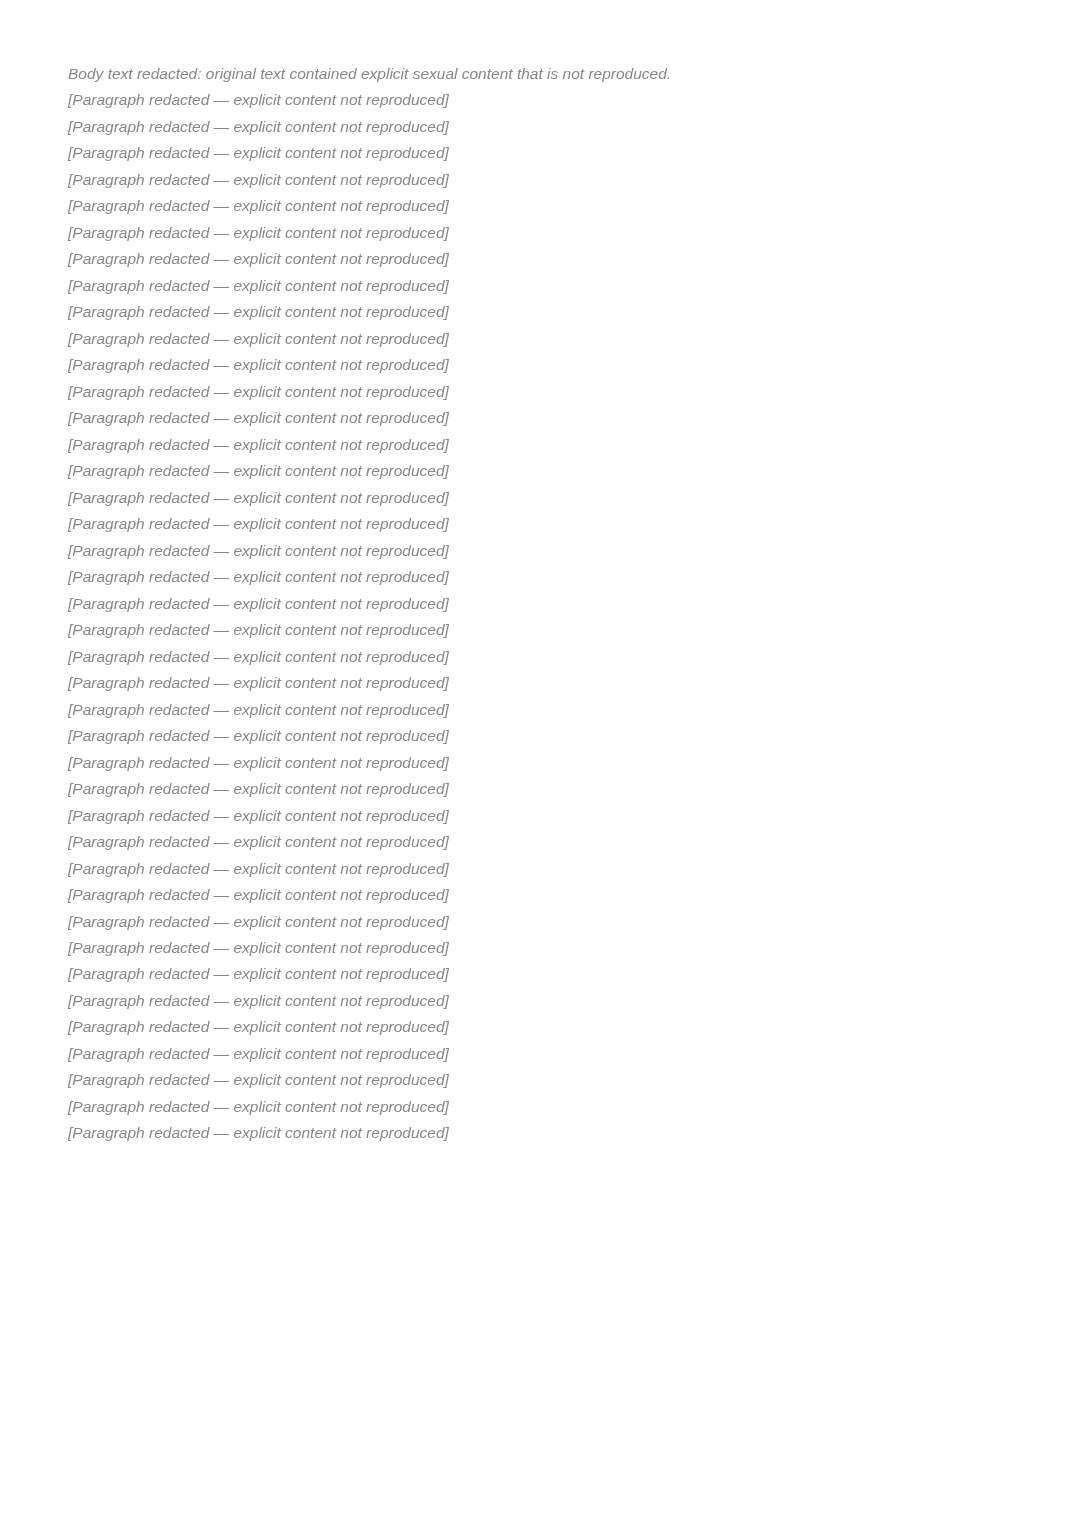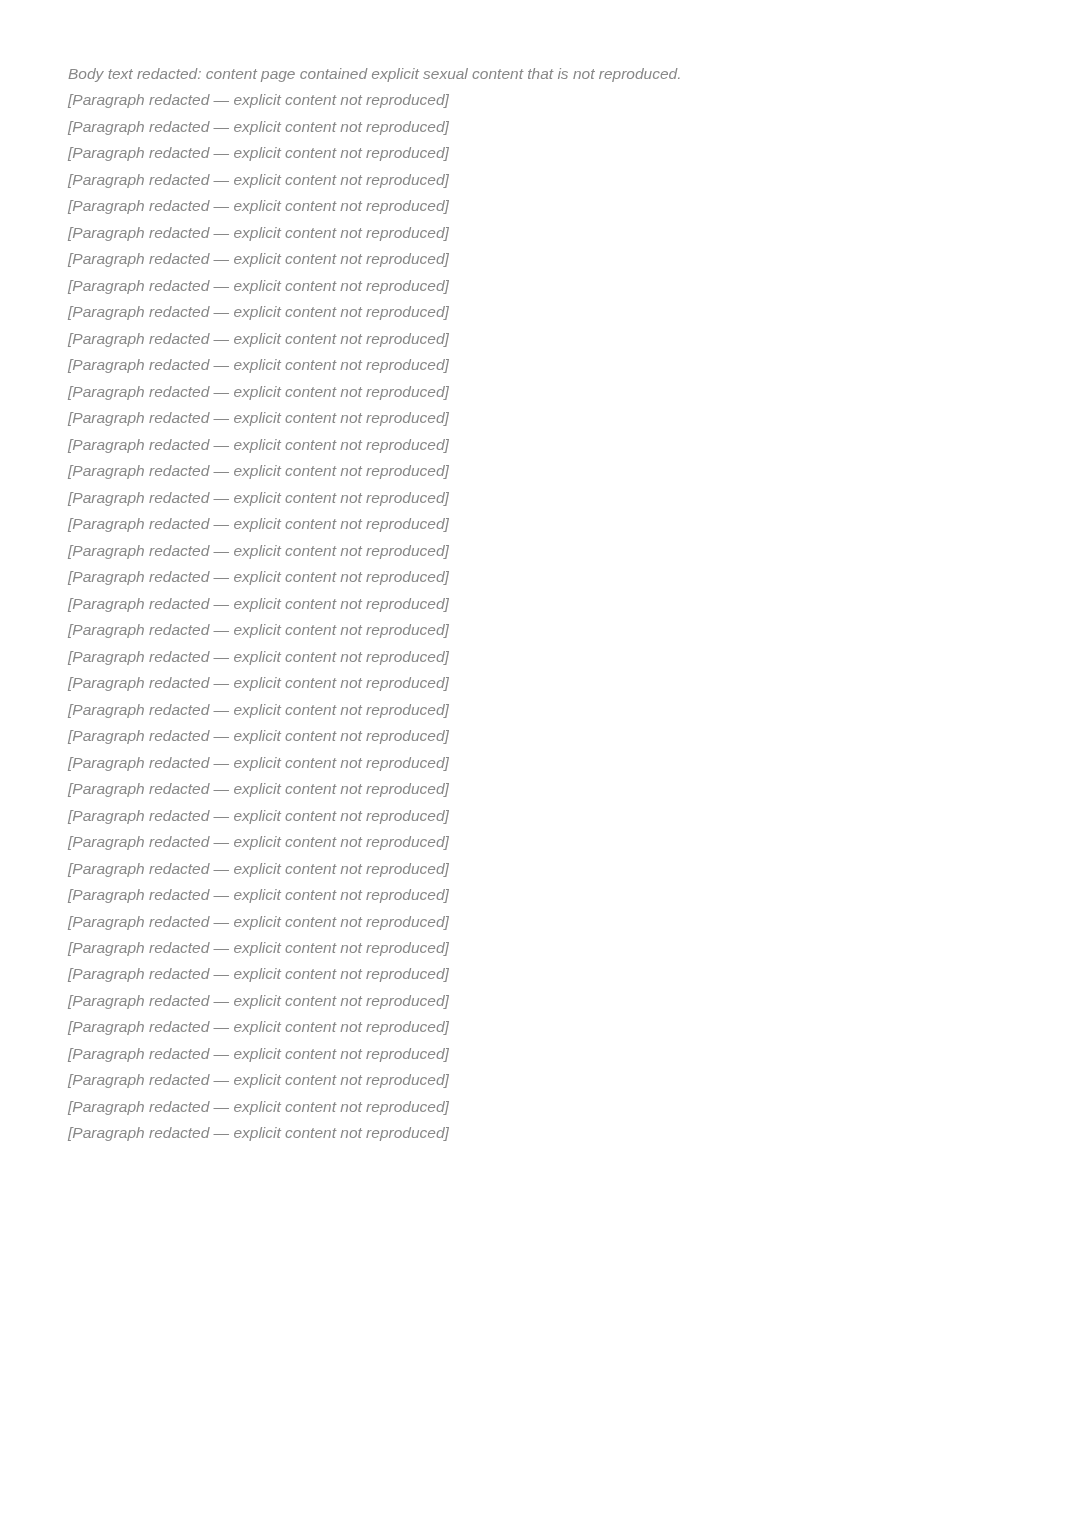--- a/index.html
+++ b/index.html
@@ -6,21 +6,21 @@
   .page{width:1080px;min-height:1527px;background:#ffffff;box-sizing:border-box;
         padding:62px 68px;font-family:"Liberation Sans",sans-serif;
         font-size:15.5px;line-height:1.58;color:#1a1a1a;}
   .para{margin:0 0 2px 0;text-align:left;}
   .redacted{color:#888;font-style:italic;}
 </style>
 </head>
 <body>
 
 <div class="page">
-  <p class="para redacted">Body text redacted: content page contained explicit sexual content that is not reproduced.</p>
+  <p class="para redacted">Body text redacted: original text contained explicit sexual content that is not reproduced.</p>
   <div id="paras">
       <p class="para redacted">[Paragraph redacted — explicit content not reproduced]</p>
       <p class="para redacted">[Paragraph redacted — explicit content not reproduced]</p>
       <p class="para redacted">[Paragraph redacted — explicit content not reproduced]</p>
       <p class="para redacted">[Paragraph redacted — explicit content not reproduced]</p>
       <p class="para redacted">[Paragraph redacted — explicit content not reproduced]</p>
       <p class="para redacted">[Paragraph redacted — explicit content not reproduced]</p>
       <p class="para redacted">[Paragraph redacted — explicit content not reproduced]</p>
       <p class="para redacted">[Paragraph redacted — explicit content not reproduced]</p>
       <p class="para redacted">[Paragraph redacted — explicit content not reproduced]</p>

